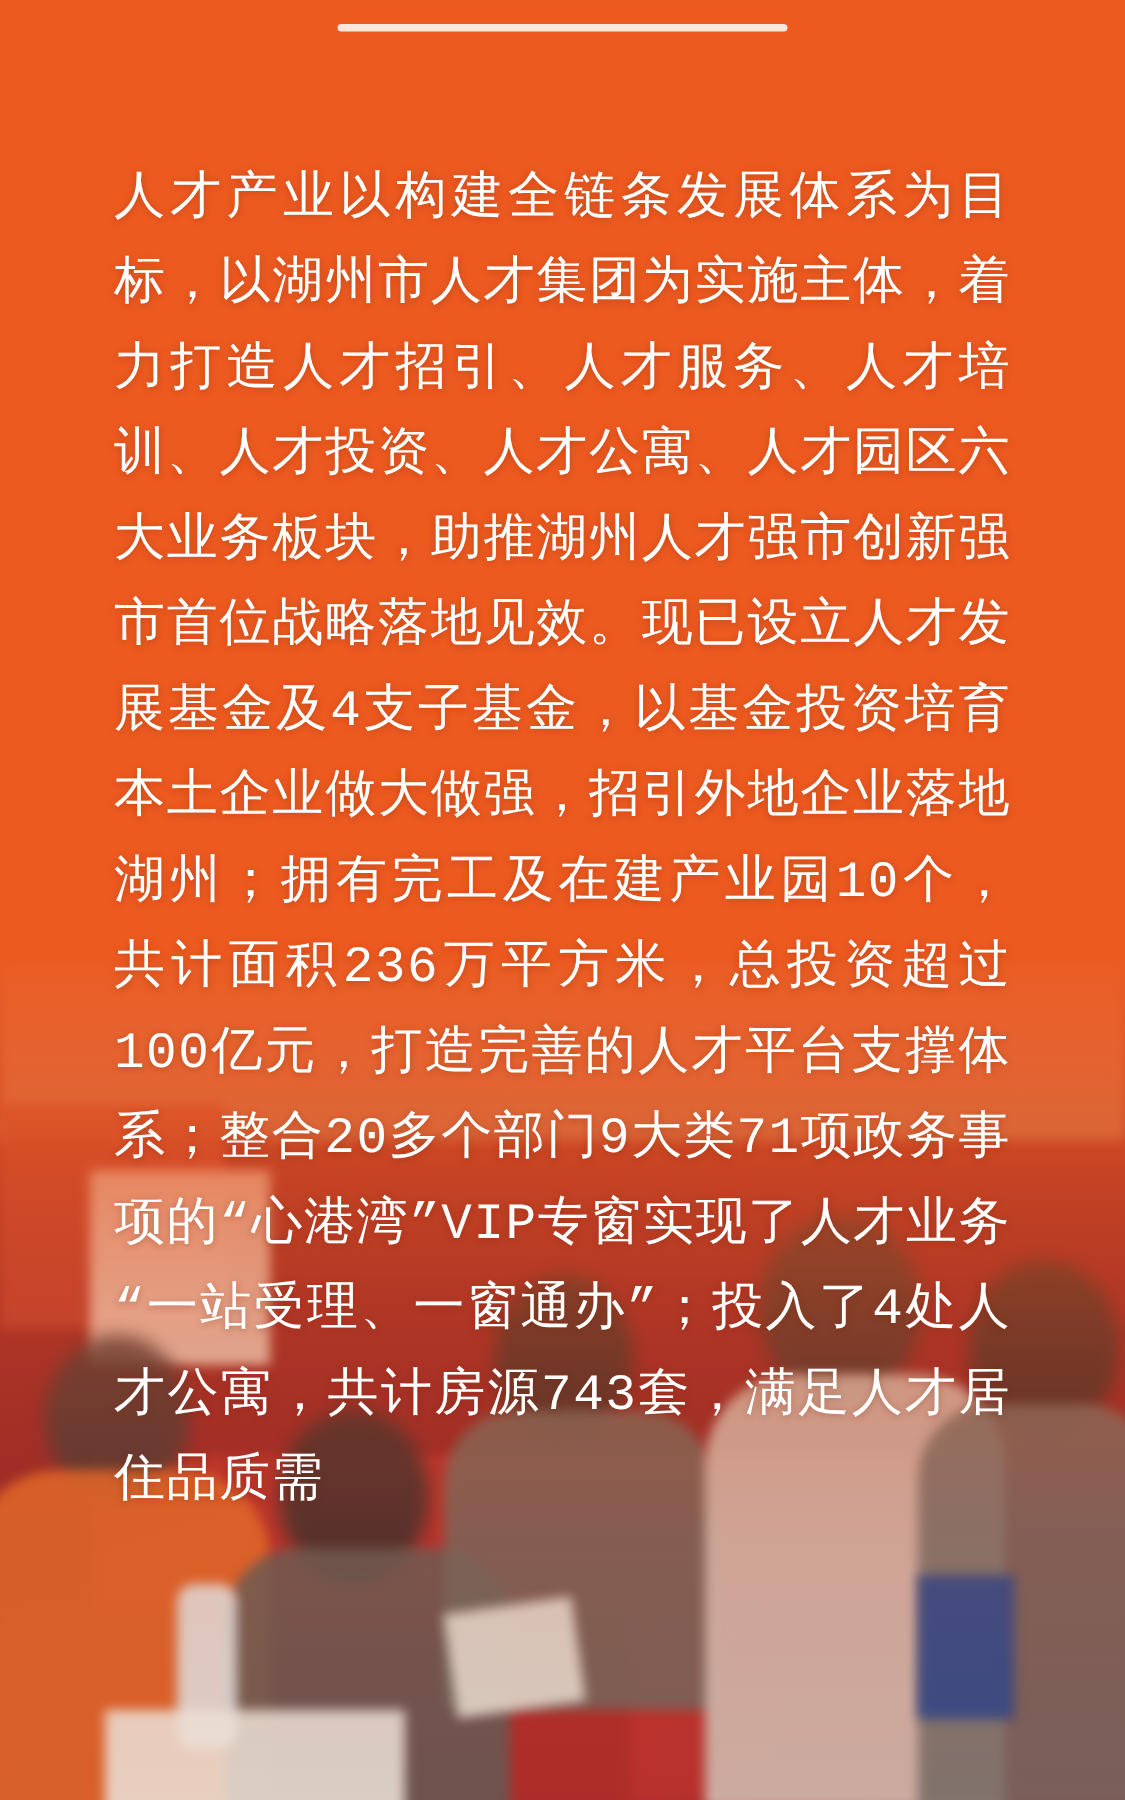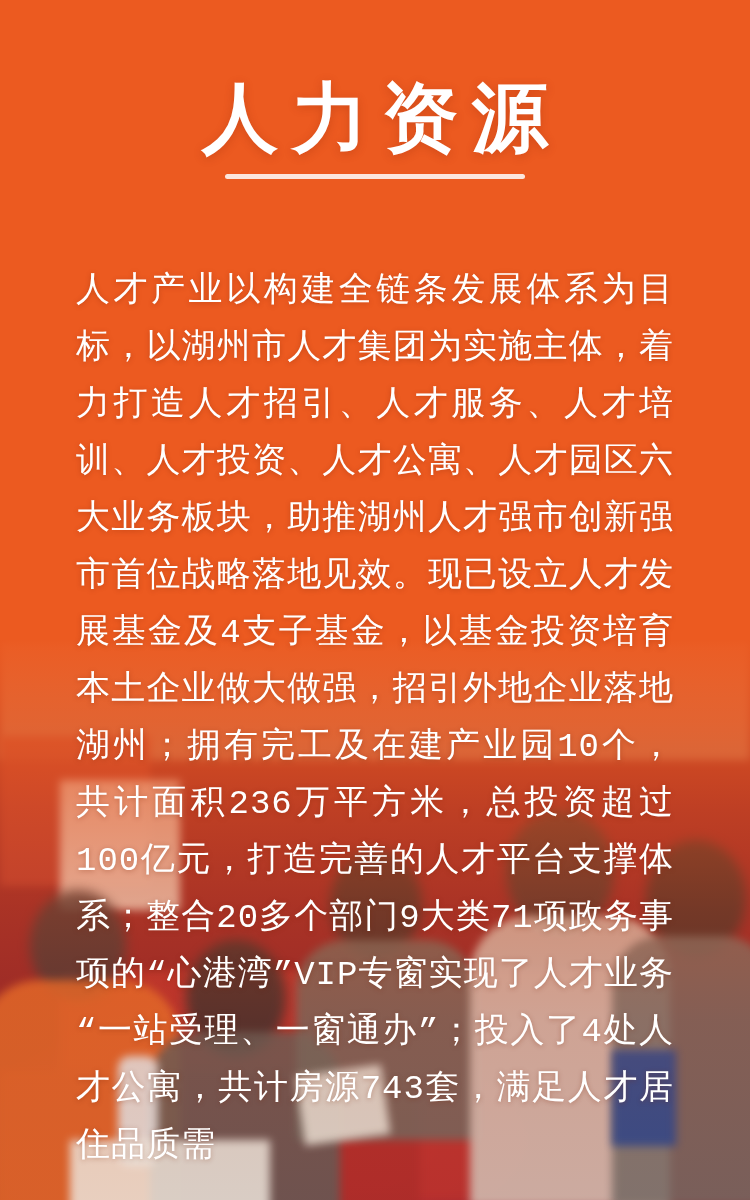--- a/index.html
+++ b/index.html
@@ -129,18 +129,17 @@
 
     <div class="rect" style="left:118px;top:416px;width:40px;height:110px;background:#dfe9ef;border-radius:12px;"></div>
     <div class="rect" style="left:300px;top:430px;width:86px;height:70px;background:#e8e4dc;transform:rotate(-8deg);"></div>
     <div class="rect" style="left:612px;top:410px;width:64px;height:96px;background:#21428f;"></div>
     <div class="rect" style="left:70px;top:500px;width:200px;height:70px;background:#eceae3;"></div>
 
     <div class="photo-tint"></div>
   </div>
 
   <div class="content">
-    <h1 class="title">人力资源</h1>
     <div class="title-rule"></div>
     <p class="body-text">人才产业以构建全链条发展体系为目标，以湖州市人才集团为实施主体，着力打造人才招引、人才服务、人才培训、人才投资、人才公寓、人才园区六大业务板块，助推湖州人才强市创新强市首位战略落地见效。现已设立人才发展基金及4支子基金，以基金投资培育本土企业做大做强，招引外地企业落地湖州；拥有完工及在建产业园10个，共计面积236万平方米，总投资超过100亿元，打造完善的人才平台支撑体系；整合20多个部门9大类71项政务事项的“心港湾”VIP专窗实现了人才业务“一站受理、一窗通办”；投入了4处人才公寓，共计房源743套，满足人才居住品质需</p>
   </div>
 
 </div>
 
 </body></html>

